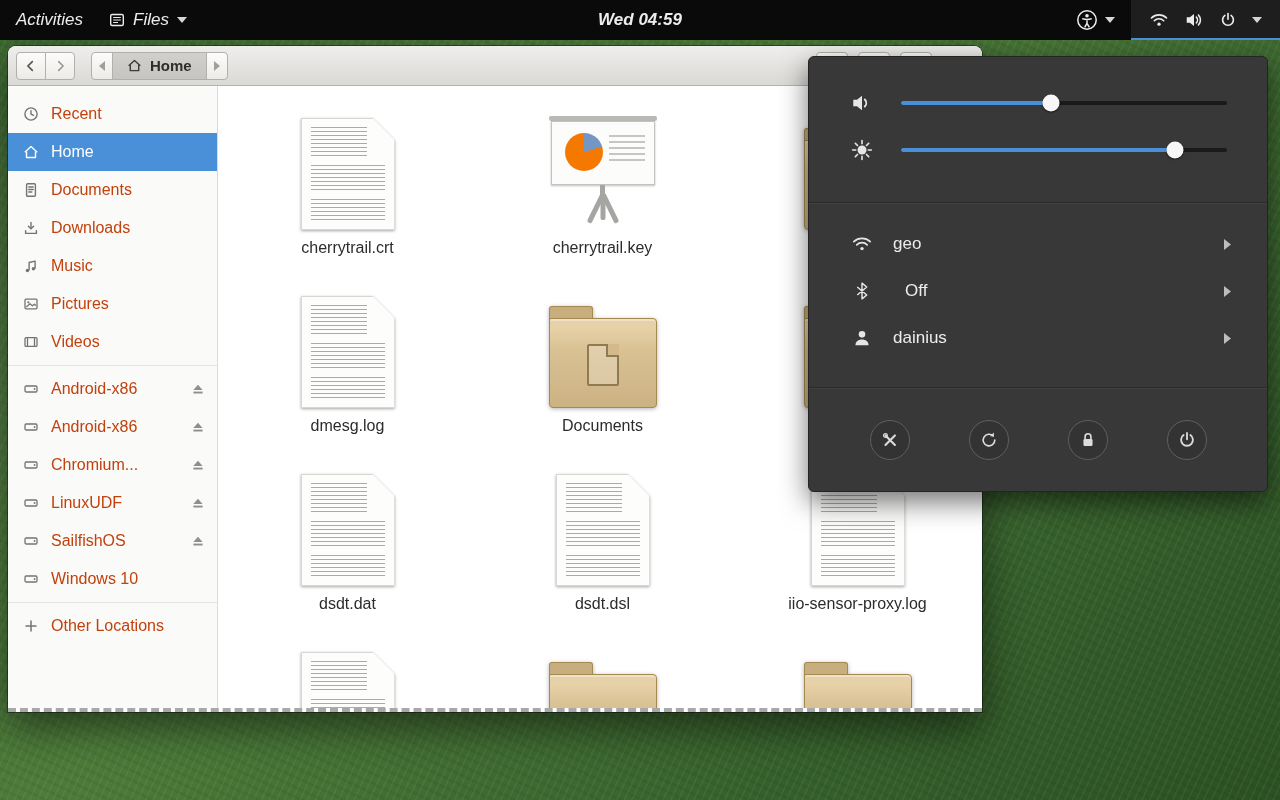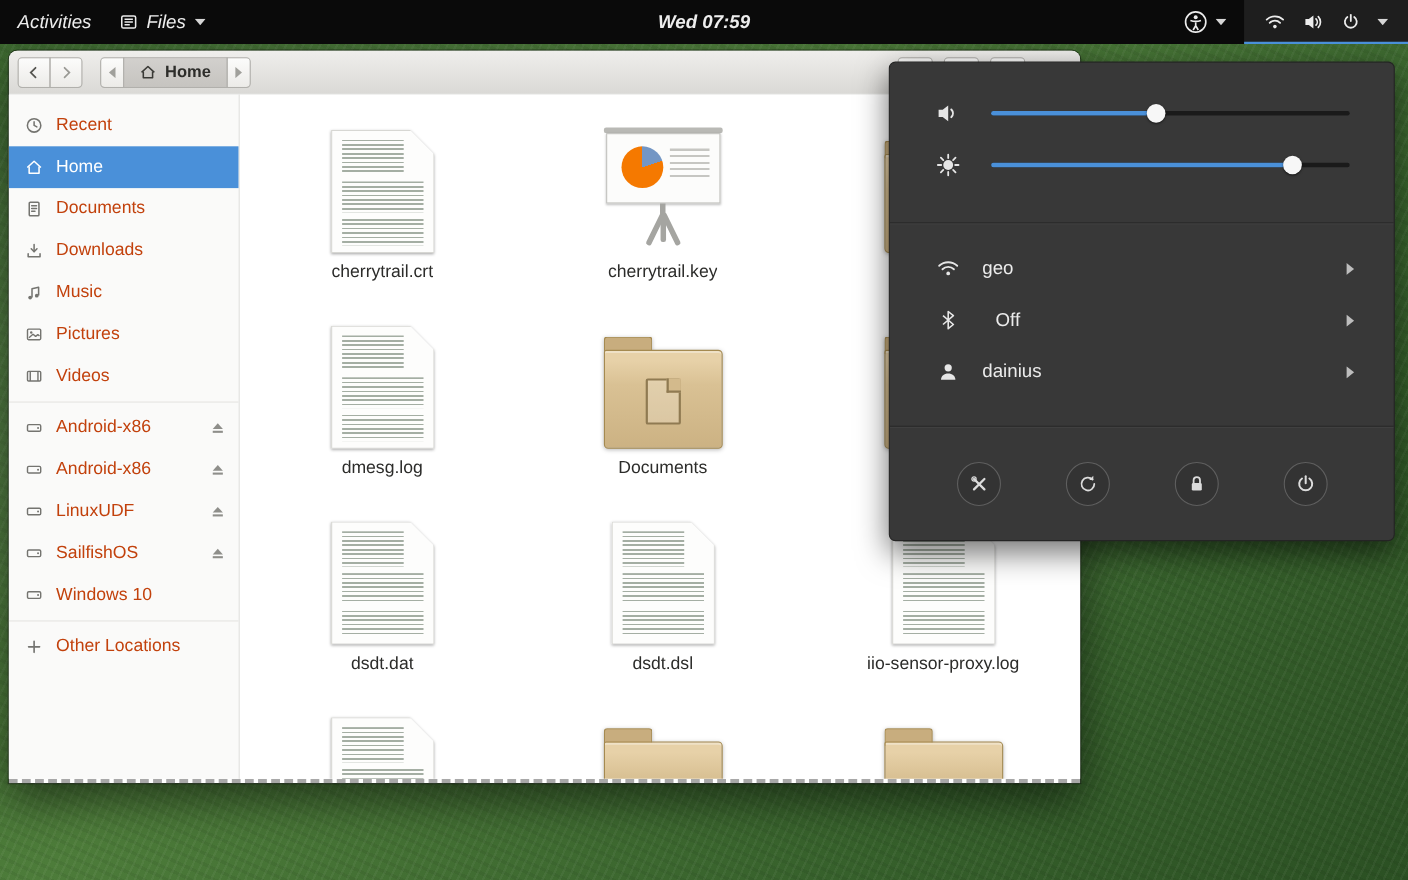--- a/index.html
+++ b/index.html
@@ -150,21 +150,21 @@
           </svg>
         </span>
         <span>Files</span>
         <span>
           <svg width="10" height="6" viewBox="0 0 10 6">
               <path d="M0 0h10L5 6z" fill="#d6d6d6"></path>
             </svg>
         </span>
       </div>
     </div>
-    <div class="tb-clock">Wed 07:59</div>
+    <div class="tb-clock">Wed 04:59</div>
     <div class="tb-right">
       <div class="a11y-menu">
         <span>
           <svg width="22" height="22" viewBox="0 0 16 16" fill="none" stroke="#ececec" stroke-width="1.1">
             <circle cx="8" cy="8" r="6.7"></circle>
             <circle cx="8" cy="4.9" r="1.3" fill="#ececec" stroke="none"></circle>
             <path d="M4.5 7c2.3.8 4.7.8 7 0M8 8.4v2.1M8 10.5 6.3 13.3M8 10.5l1.7 2.8"></path>
           </svg>
         </span>
         <span>
@@ -331,20 +331,35 @@
         </span>
       </div>
       <div class="side-item">
         <span class="sicon">
           <svg width="16" height="16" viewBox="0 0 16 16" fill="none" stroke="#747470" stroke-width="1.3">
             <rect x="2" y="5" width="12" height="6" rx="1.2"></rect>
               <circle cx="11.6" cy="8" r=".9" fill="#747470" stroke="none"></circle>
           </svg>
         </span>
         <span>Android-x86</span>
+        <span class="eject-btn">
+          <svg width="14" height="14" viewBox="0 0 14 14">
+              <path d="M7 2.8 11.6 8H2.4z" fill="#8e8e8a"></path>
+              <rect x="2.4" y="9.6" width="9.2" height="1.9" fill="#8e8e8a"></rect>
+            </svg>
+        </span>
+      </div>
+      <div class="side-item">
+        <span class="sicon">
+          <svg width="16" height="16" viewBox="0 0 16 16" fill="none" stroke="#747470" stroke-width="1.3">
+            <rect x="2" y="5" width="12" height="6" rx="1.2"></rect>
+              <circle cx="11.6" cy="8" r=".9" fill="#747470" stroke="none"></circle>
+          </svg>
+        </span>
+        <span>Chromium...</span>
         <span class="eject-btn">
           <svg width="14" height="14" viewBox="0 0 14 14">
               <path d="M7 2.8 11.6 8H2.4z" fill="#8e8e8a"></path>
               <rect x="2.4" y="9.6" width="9.2" height="1.9" fill="#8e8e8a"></rect>
             </svg>
         </span>
       </div>
       <div class="side-item">
         <span class="sicon">
           <svg width="16" height="16" viewBox="0 0 16 16" fill="none" stroke="#747470" stroke-width="1.3">

